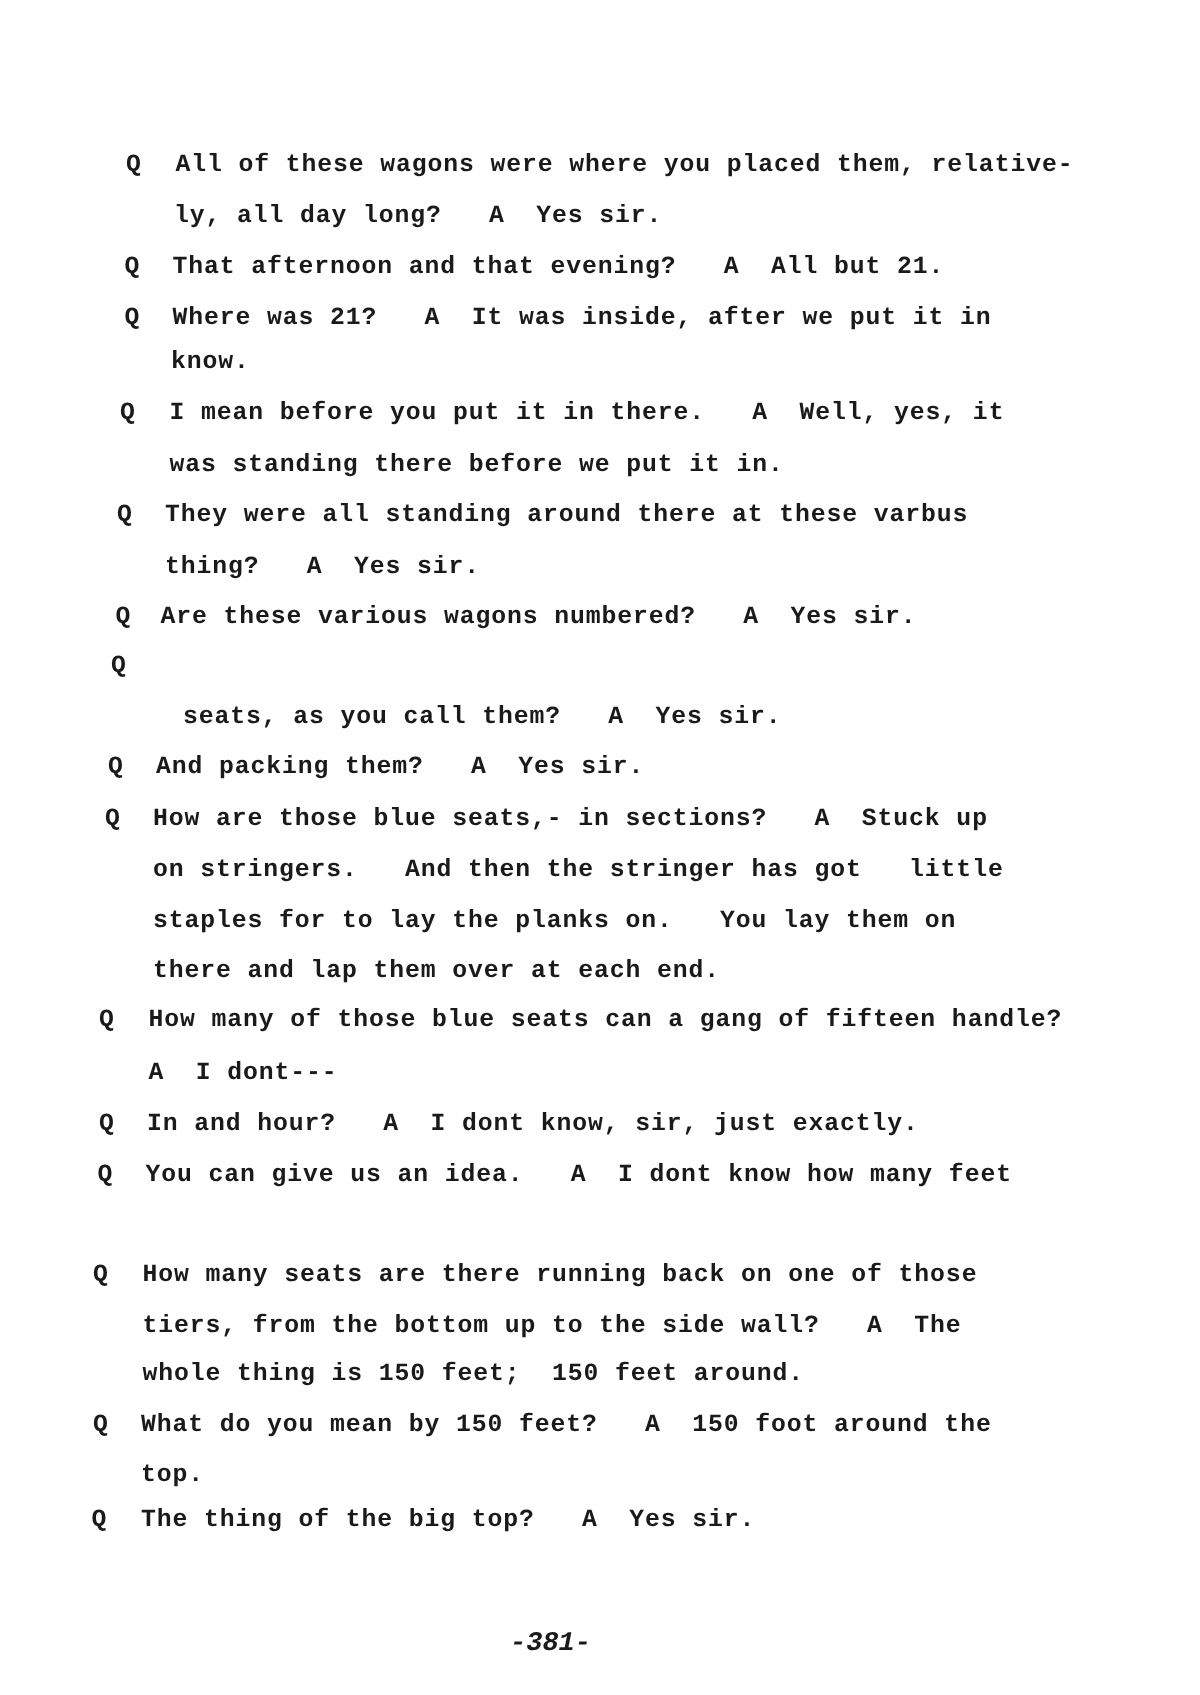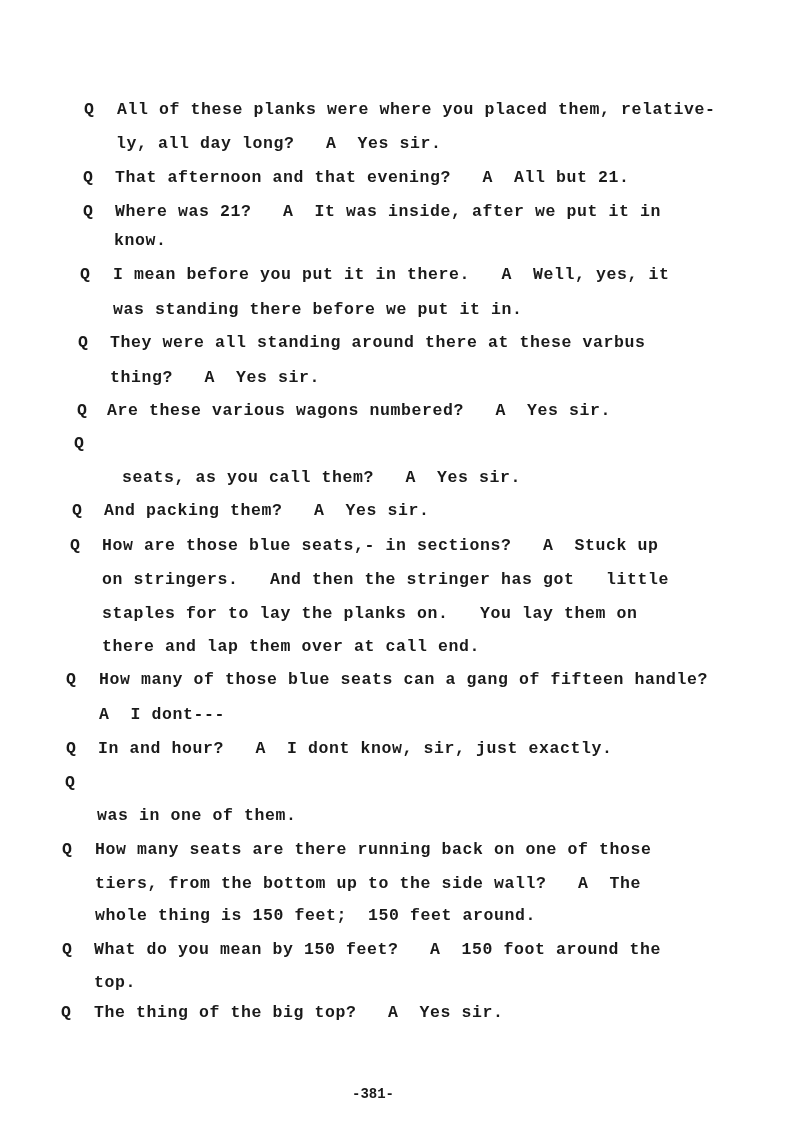--- a/index.html
+++ b/index.html
@@ -1,29 +1,29 @@
 <!DOCTYPE html>
 <html><head>
   <meta charset="utf-8">
   <style>
     html, body { margin: 0; padding: 0; background: #ffffff; }
     body { width: 800px; height: 1130px; position: relative; overflow: hidden;
       font-family: "Liberation Mono", "DejaVu Sans Mono", monospace; color: #1a1a1a; }
     .page { position: absolute; left: 0; top: 0; width: 800px; height: 1130px; }
     .line { position: absolute; font-size: 16.5px; white-space: pre; letter-spacing: 0.6px; font-weight: bold; }
     .mark { position: absolute; font-size: 16.5px; font-weight: bold; }
-    .page-number { position: absolute; left: 352px; top: 1086px; font-size: 14px; font-weight: bold; }
+    .page-number { position: absolute; left: 340px; top: 1086px; font-size: 18px; font-weight: bold; font-style: italic; }
   </style>
 </head>
 <body>
 
 <div class="page">
 
   <span class="mark" style="left:84px;top:100px">Q</span>
-  <span class="line" style="left:117px;top:100px">All of these planks were where you placed them, relative-</span>
+  <span class="line" style="left:117px;top:100px">All of these wagons were where you placed them, relative-</span>
   <span class="line" style="left:116px;top:134px">ly, all day long?   A  Yes sir.</span>
 
   <span class="mark" style="left:83px;top:168px">Q</span>
   <span class="line" style="left:115px;top:168px">That afternoon and that evening?   A  All but 21.</span>
 
   <span class="mark" style="left:83px;top:202px">Q</span>
   <span class="line" style="left:115px;top:202px">Where was 21?   A  It was inside, after we put it in</span>
   <span class="line" style="left:114px;top:231px">know.</span>
 
   <span class="mark" style="left:80px;top:265px">Q</span>
@@ -40,31 +40,31 @@
   <span class="mark" style="left:74px;top:434px">Q</span>
   <span class="line" style="left:122px;top:468px">seats, as you call them?   A  Yes sir.</span>
 
   <span class="mark" style="left:72px;top:501px">Q</span>
   <span class="line" style="left:104px;top:501px">And packing them?   A  Yes sir.</span>
 
   <span class="mark" style="left:70px;top:536px">Q</span>
   <span class="line" style="left:102px;top:536px">How are those blue seats,- in sections?   A  Stuck up</span>
   <span class="line" style="left:102px;top:570px">on stringers.   And then the stringer has got   little</span>
   <span class="line" style="left:102px;top:604px">staples for to lay the planks on.   You lay them on</span>
-  <span class="line" style="left:102px;top:637px">there and lap them over at call end.</span>
+  <span class="line" style="left:102px;top:637px">there and lap them over at each end.</span>
 
   <span class="mark" style="left:66px;top:670px">Q</span>
   <span class="line" style="left:99px;top:670px">How many of those blue seats can a gang of fifteen handle?</span>
   <span class="line" style="left:99px;top:705px">A  I dont---</span>
 
   <span class="mark" style="left:66px;top:739px">Q</span>
   <span class="line" style="left:98px;top:739px">In and hour?   A  I dont know, sir, just exactly.</span>
 
   <span class="mark" style="left:65px;top:773px">Q</span>
-  <span class="line" style="left:97px;top:806px">was in one of them.</span>
+  <span class="line" style="left:97px;top:773px">You can give us an idea.   A  I dont know how many feet</span>
 
   <span class="mark" style="left:62px;top:840px">Q</span>
   <span class="line" style="left:95px;top:840px">How many seats are there running back on one of those</span>
   <span class="line" style="left:95px;top:874px">tiers, from the bottom up to the side wall?   A  The</span>
   <span class="line" style="left:95px;top:906px">whole thing is 150 feet;  150 feet around.</span>
 
   <span class="mark" style="left:62px;top:940px">Q</span>
   <span class="line" style="left:94px;top:940px">What do you mean by 150 feet?   A  150 foot around the</span>
   <span class="line" style="left:94px;top:973px">top.</span>
 

